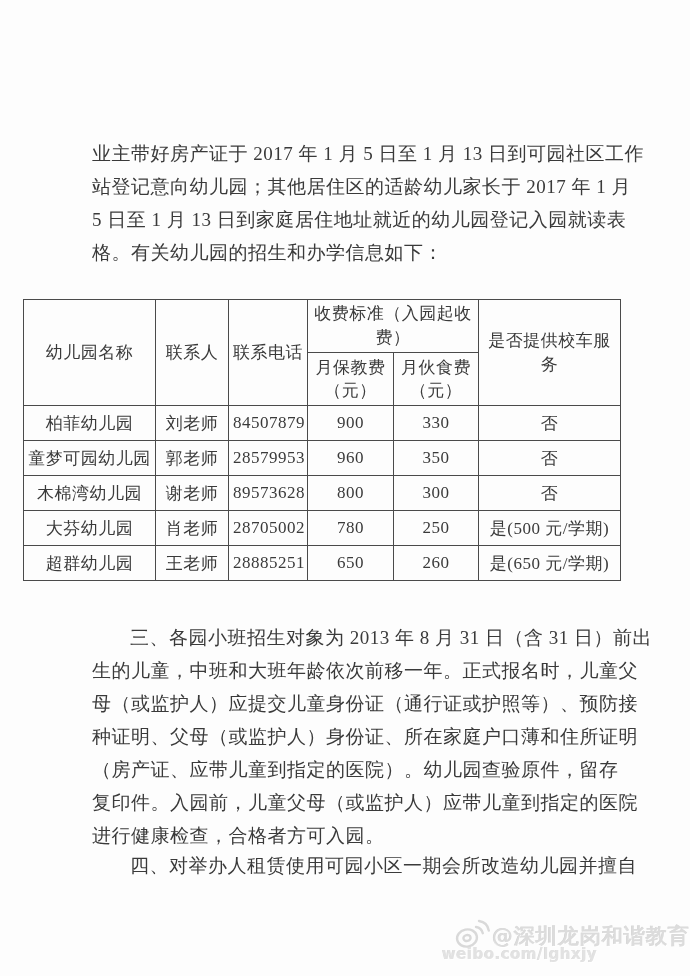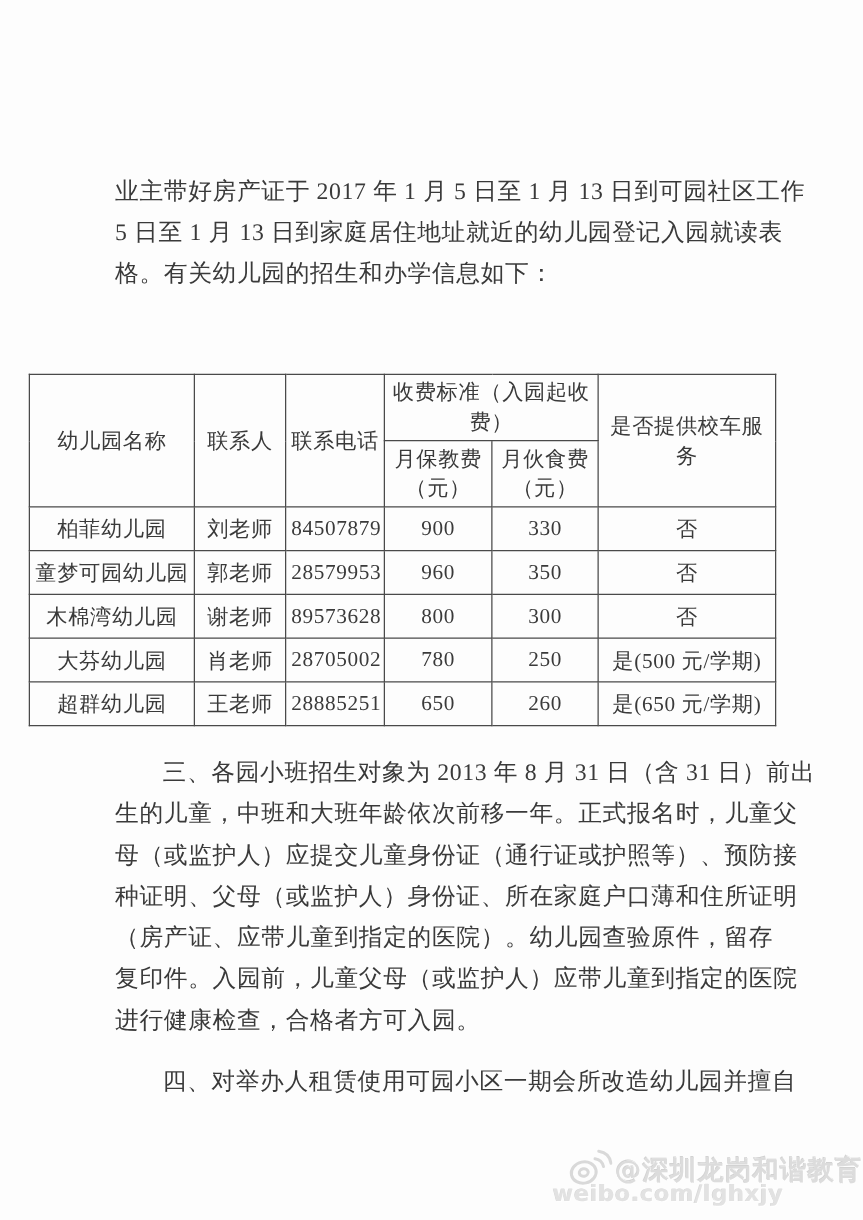--- a/index.html
+++ b/index.html
@@ -28,21 +28,21 @@
     left: 92px;
     width: 552px;
     font-size: 19px;
     line-height: 33px;
     letter-spacing: 0.5px;
     color: var(--text);
   }
   .para .line { white-space: nowrap; }
   .para.indent-first .line:first-child { text-indent: 38px; }
   .para-top { top: 137px; }
-  .para-three { top: 602px; }
+  .para-three { top: 621px; }
   .para-four { top: 849px; }
   
   .fee-table {
     position: absolute;
     left: 23px;
     top: 299px;
     width: 597px;
     border-collapse: collapse;
     table-layout: fixed;
     font-size: 17px;
@@ -86,35 +86,36 @@
     font-size: 21px;
     font-weight: bold;
     letter-spacing: 1px;
     white-space: nowrap;
     text-shadow: 0.5px 0.5px 0 #ffffff, -0.5px -0.5px 0 #d2d2d2;
   }
   .wm-url {
     position: absolute;
     left: 2px;
     top: 31px;
-    font-size: 18px;
+    font-size: 15px;
     font-weight: bold;
     letter-spacing: 0.5px;
     white-space: nowrap;
     color: #e2e2e2;
     text-shadow: 0.5px 0.5px 0 #ffffff, -0.5px -0.5px 0 #d6d6d6;
   }
 </style>
 </head>
 <body>
 
 <div class="page">
 
   <div class="para para-top">
       <div class="line">业主带好房产证于 2017 年 1 月 5 日至 1 月 13 日到可园社区工作</div>
+      <div class="line">站登记意向幼儿园；其他居住区的适龄幼儿家长于 2017 年 1 月</div>
       <div class="line">5 日至 1 月 13 日到家庭居住地址就近的幼儿园登记入园就读表</div>
       <div class="line">格。有关幼儿园的招生和办学信息如下：</div>
     </div>
 
   <table class="fee-table">
     <colgroup>
       <col style="width:132px">
       <col style="width:73px">
       <col style="width:79px">
       <col style="width:86px">

